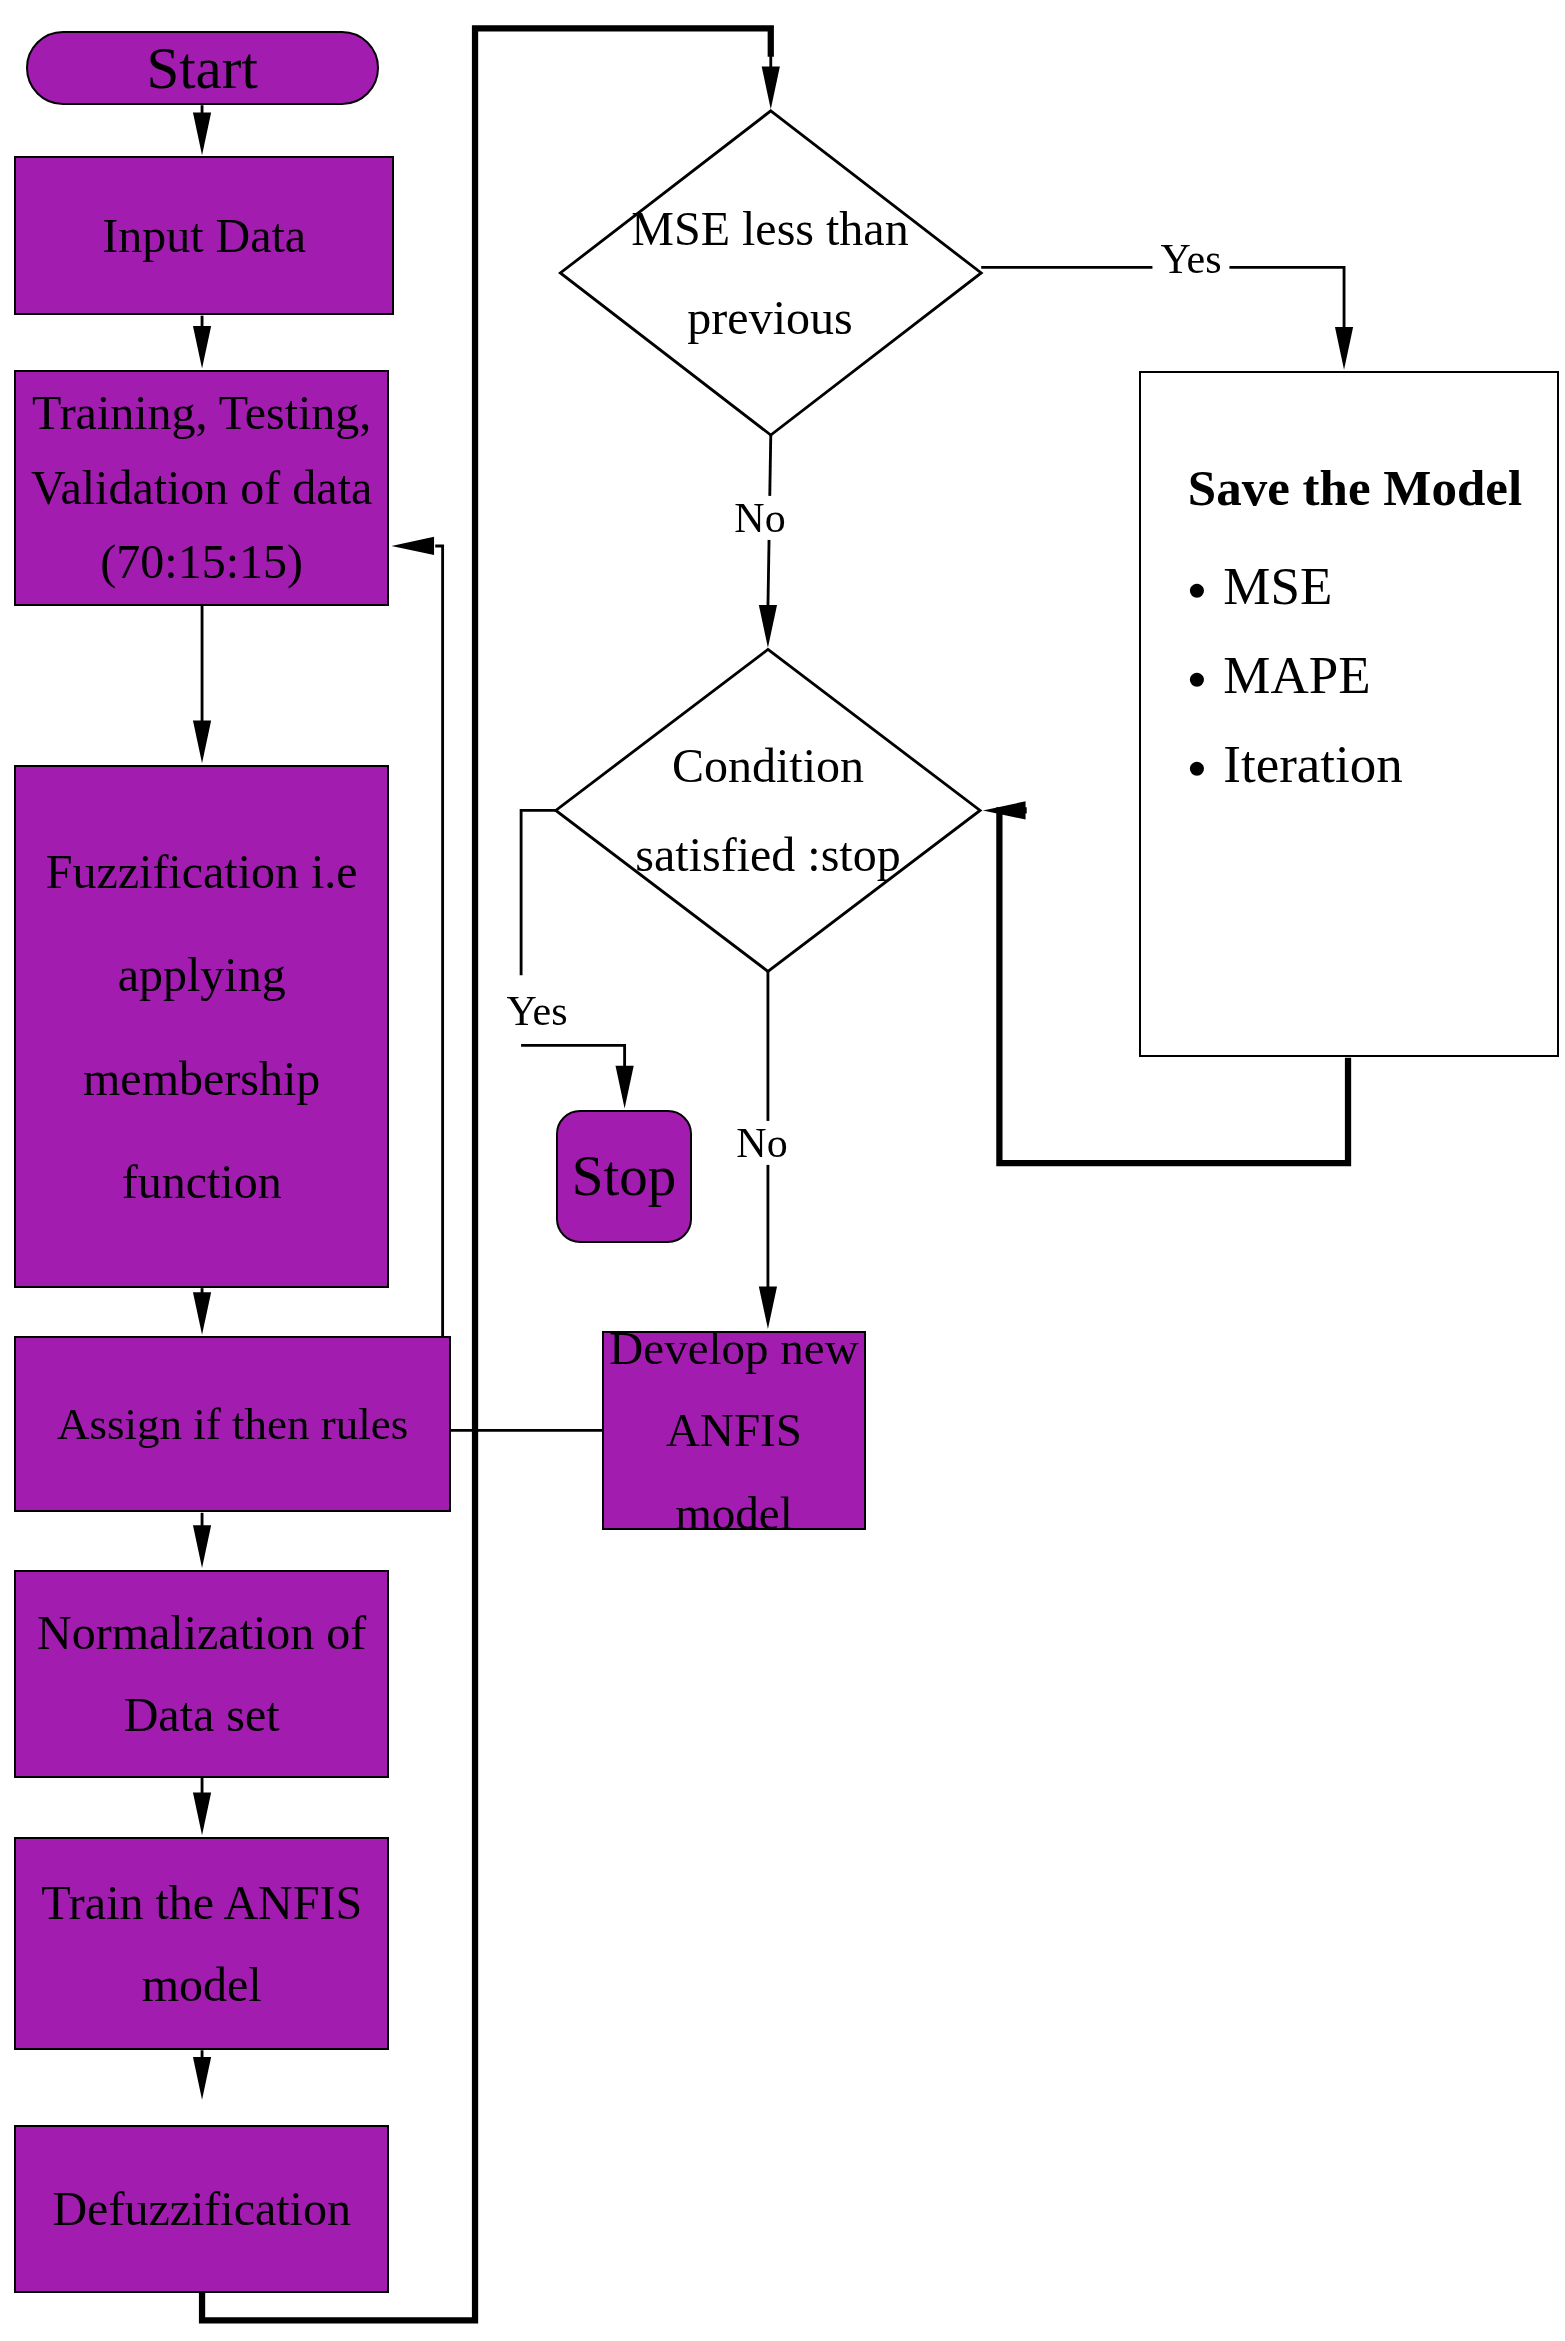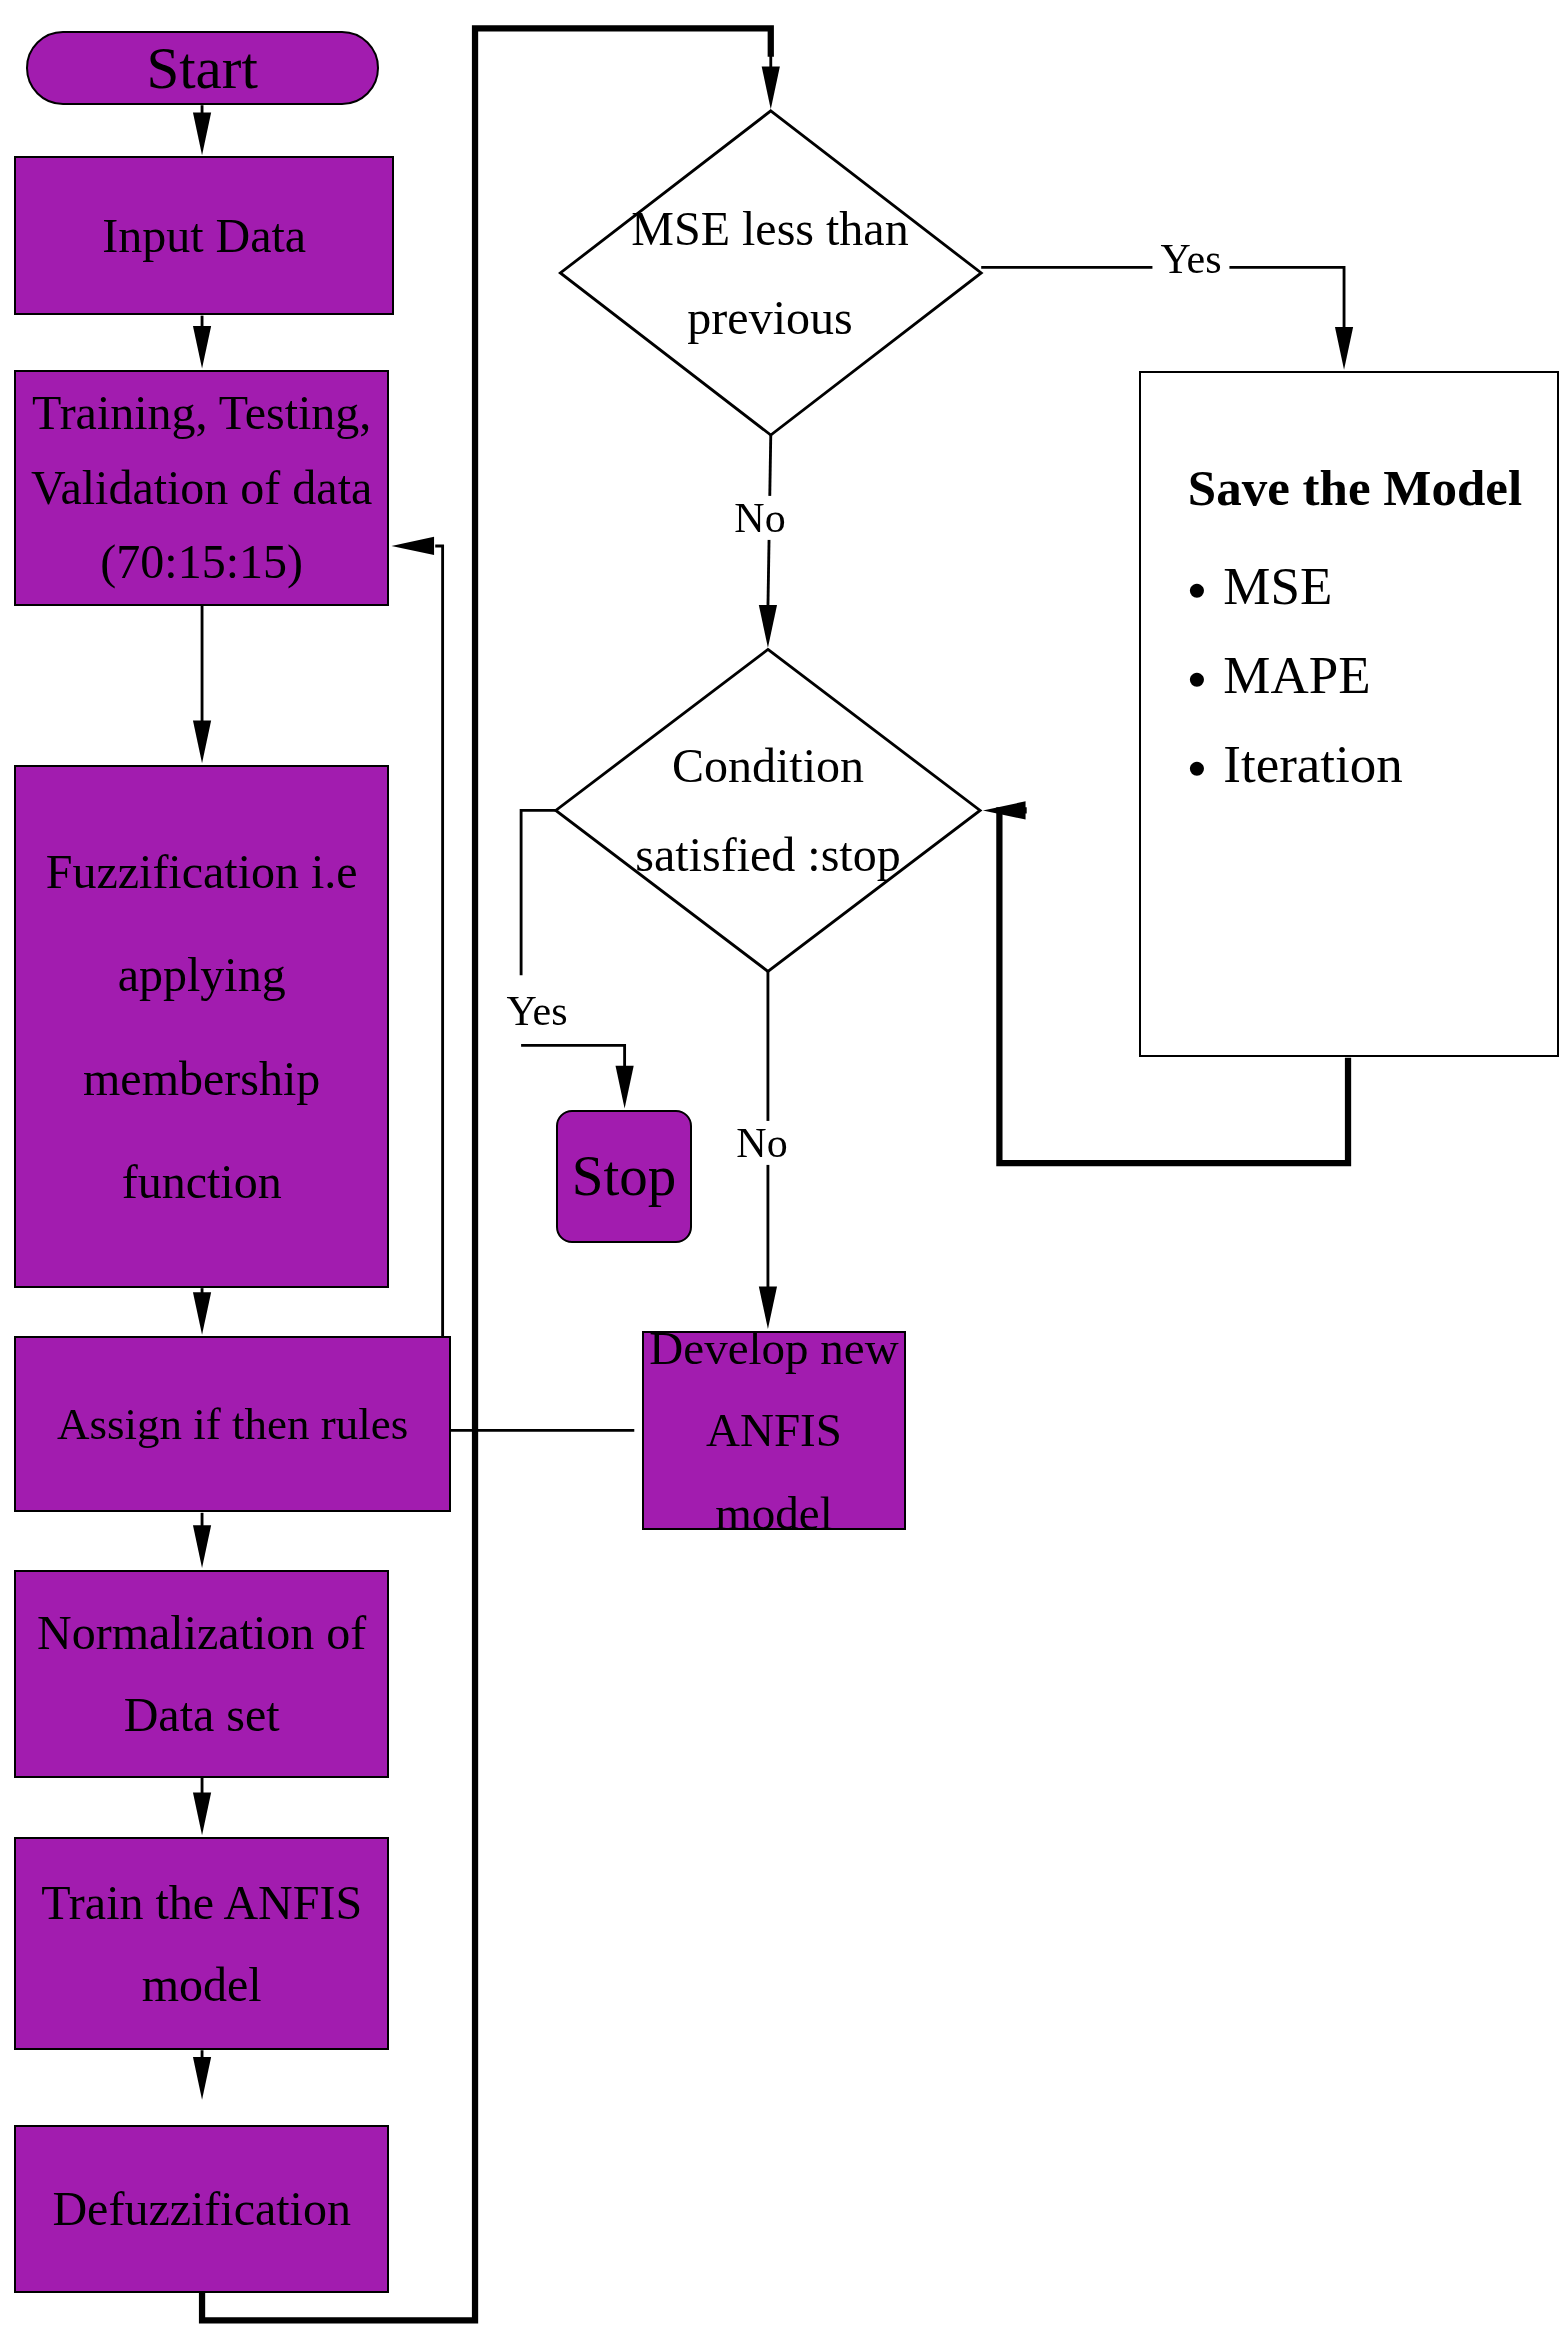--- a/index.html
+++ b/index.html
@@ -21,21 +21,21 @@
     display:flex;
     align-items:center;
     justify-content:center;
     text-align:center;
     box-sizing:border-box;
     white-space:pre-line;
     font-size:48px;
     line-height:1.7;
   }
   .terminator{border-radius:51px;font-size:59px;line-height:1.1;}
-  .stop-node{border-radius:16px;font-size:57px;}
+  .stop-node{border-radius:24px;font-size:57px;}
   .diamond-label{
     position:absolute;z-index:3;background:transparent;border:none;
     display:flex;align-items:center;justify-content:center;text-align:center;
     white-space:pre-line;font-size:48px;line-height:1.85;
   }
   .edge-label{
     position:absolute;z-index:4;
     transform:translate(-50%,-50%);
     background:#ffffff;
     padding:1.1px 8px;
@@ -156,21 +156,21 @@
     <div class="save-heading">Save the Model</div>
     <ul class="save-list">
       <li>MSE</li>
       <li>MAPE</li>
       <li>Iteration</li>
     </ul>
   </div>
 
   <div class="node stop-node" style="left:556px;top:1110px;width:136px;height:133px;">Stop</div>
 
-  <div class="node" style="left:642px;top:1331px;width:264px;height:199px;font-size:47px;line-height:1.75;border-width:2.3px;">Develop new
+  <div class="node" style="left:602px;top:1331px;width:264px;height:199px;font-size:47px;line-height:1.75;border-width:2.3px;">Develop new
 ANFIS model</div>
 
   <div class="edge-label" style="left:1191px;top:259px;">Yes</div>
   <div class="edge-label" style="left:760px;top:518px;">No</div>
   <div class="edge-label" style="left:537px;top:1011px;">Yes</div>
   <div class="edge-label" style="left:762px;top:1143px;">No</div>
 
 </div>
 
 

